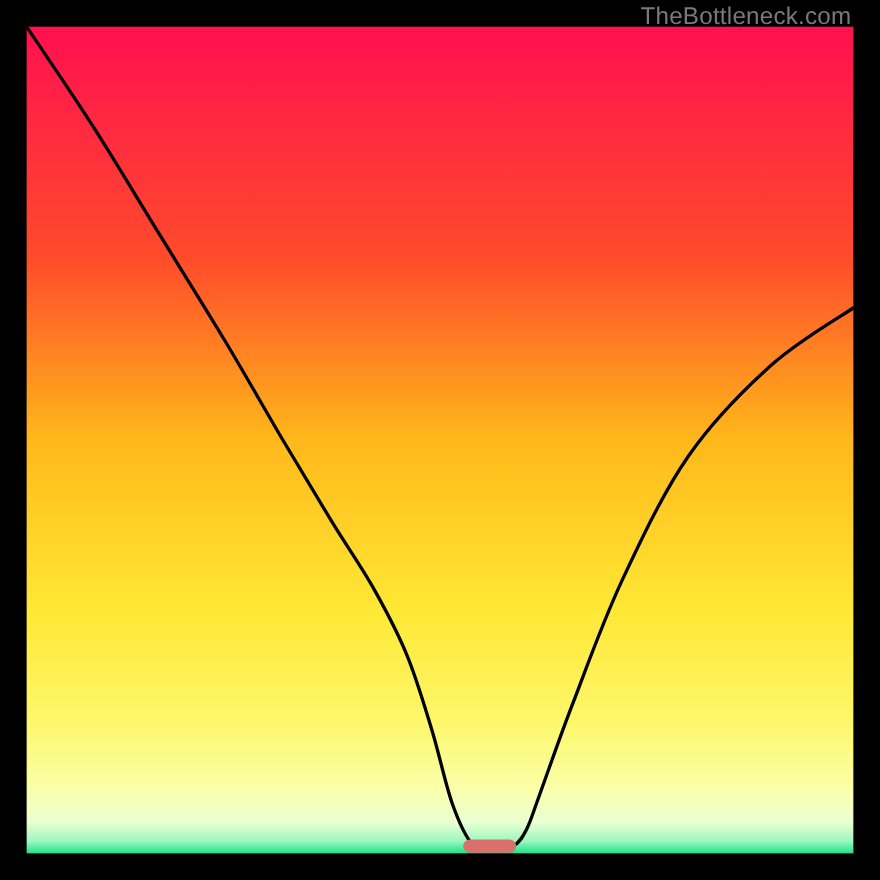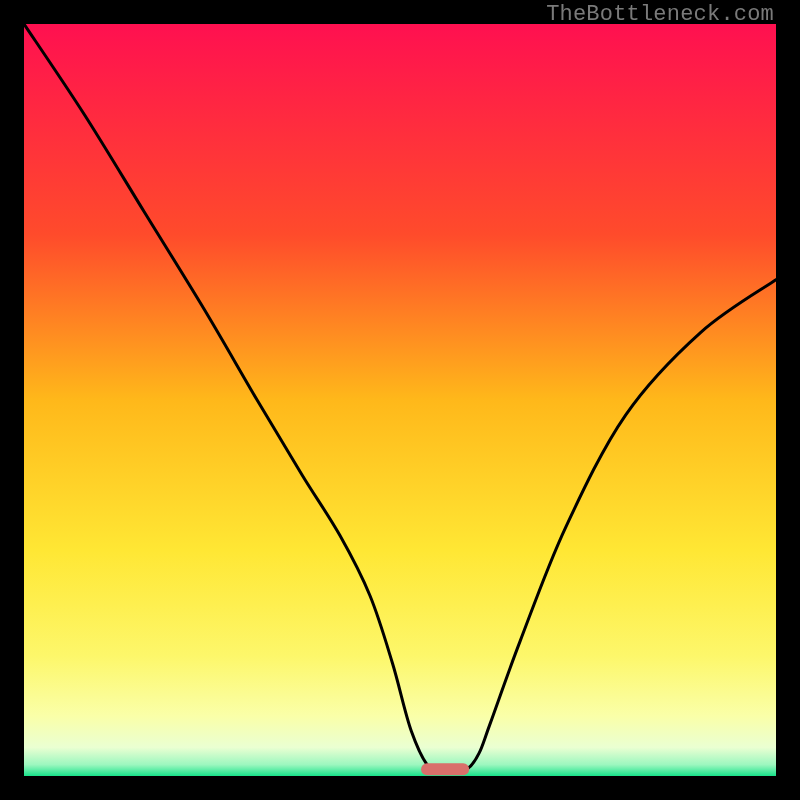--- a/index.html
+++ b/index.html
@@ -22,21 +22,21 @@
     position: absolute;
     left: 0;
     top: 0;
     width: 752px;
     height: 752px;
   }
   .watermark {
     position: absolute;
     top: 2px;
     right: 26px;
-    font-family: Liberation Mono, monospace;
+    font-family: Liberation Sans, sans-serif;
     font-size: 22px;
     color: #7a7a7a;
     letter-spacing: 0.2px;
     user-select: none;
   }
 </style>
 </head>
 <body>
 
 <div class="frame">

